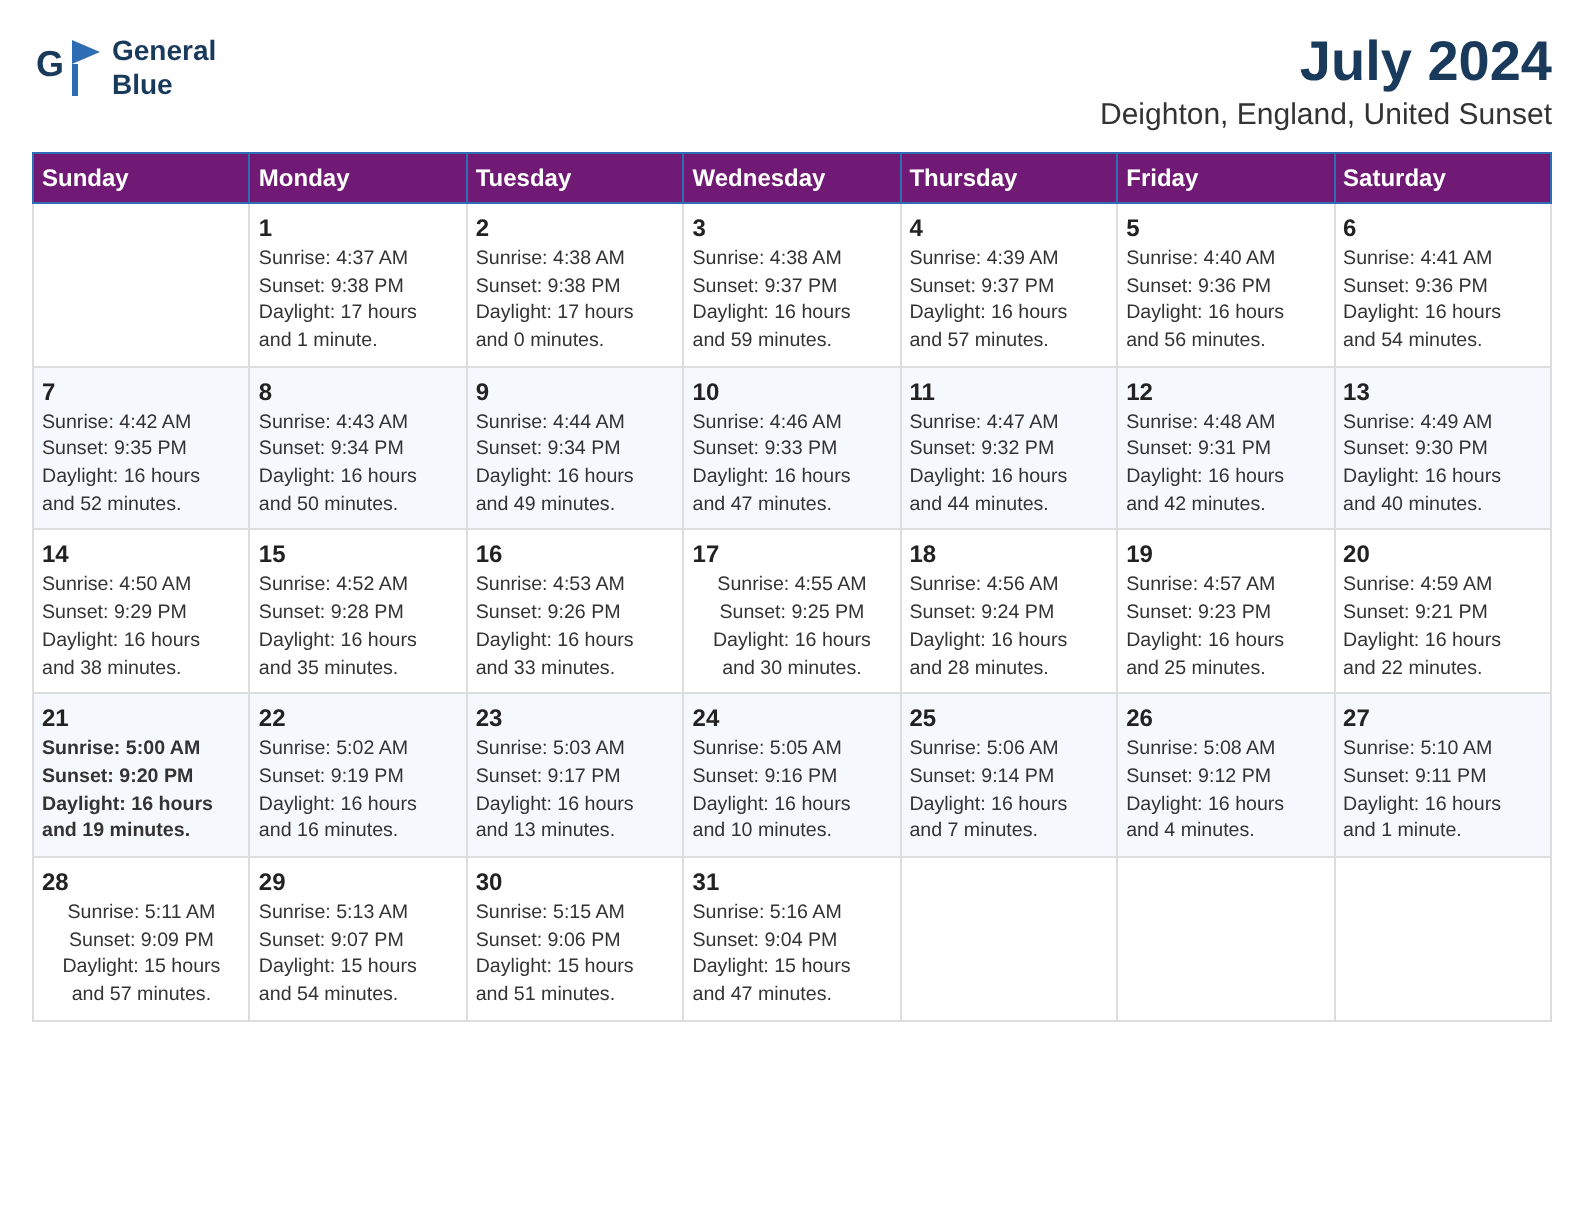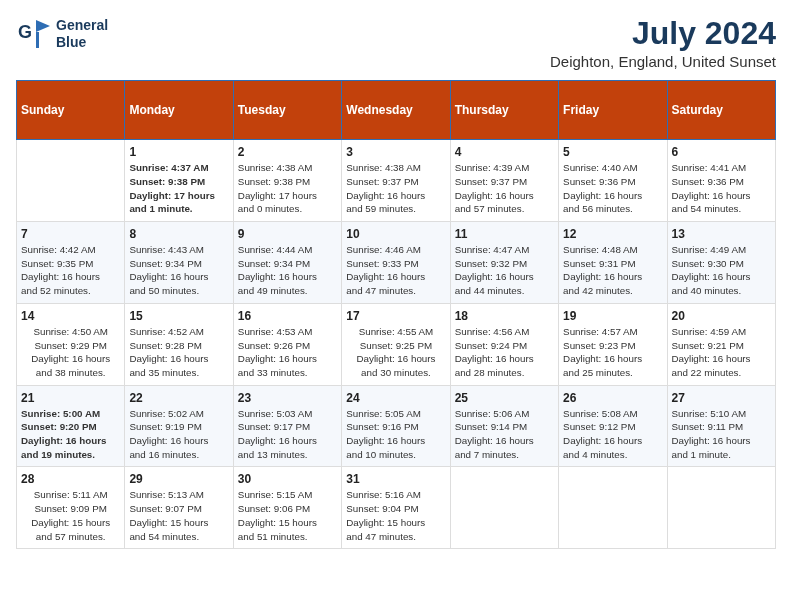--- a/index.html
+++ b/index.html
@@ -28,42 +28,42 @@
       line-height: 1.2;
     }
     .logo-icon {
       width: 36px;
       height: 36px;
     }
     .title-block {
       text-align: right;
     }
     .month-year {
-      font-size: 32px;
+      font-size: 28px;
       font-weight: bold;
       color: #1a3a5c;
       line-height: 1.1;
       text-align: right;
     }
     .location {
       font-size: 15px;
       color: #333;
       margin-top: 2px;
     }
     table {
       width: 100%;
       border-collapse: collapse;
       table-layout: fixed;
     }
     thead tr th {
-      background-color: #c2410c;
+      background-color: #701a75;
       color: #fff;
       font-size: 12px;
       font-weight: bold;
-      padding: 22px 4px;
+      padding: 5px 4px;
       text-align: left;
       border: 1px solid #2e6db4;
     }
     tbody tr td {
       vertical-align: top;
       font-size: 10.5px;
       color: #333;
       padding: 5px 4px;
       border: 1px solid #ddd;
       height: 80px;
@@ -119,21 +119,21 @@
         <th>Thursday</th>
         <th>Friday</th>
         <th>Saturday</th>
       </tr>
   </thead>
   <tbody id="calendar-body">
   <tr>
         <td></td>
         <td>
           <span class="day-number">1</span>
-          <div class="cell-info" style="white-space: pre-line; font-weight: bold;">Sunrise: 4:37 AM
+          <div class="cell-info" style="white-space: pre-line;">Sunrise: 4:37 AM
 Sunset: 9:38 PM
 Daylight: 17 hours
 and 1 minute.</div>
         </td>
         <td>
           <span class="day-number">2</span>
           <div class="cell-info" style="white-space: pre-line;">Sunrise: 4:38 AM
 Sunset: 9:38 PM
 Daylight: 17 hours
 and 0 minutes.</div>
@@ -214,21 +214,21 @@
           <span class="day-number">13</span>
           <div class="cell-info" style="white-space: pre-line;">Sunrise: 4:49 AM
 Sunset: 9:30 PM
 Daylight: 16 hours
 and 40 minutes.</div>
         </td>
       </tr>
       <tr>
         <td>
           <span class="day-number">14</span>
-          <div class="cell-info" style="white-space: pre-line; text-align: center;">Sunrise: 4:50 AM
+          <div class="cell-info" style="white-space: pre-line;">Sunrise: 4:50 AM
 Sunset: 9:29 PM
 Daylight: 16 hours
 and 38 minutes.</div>
         </td>
         <td>
           <span class="day-number">15</span>
           <div class="cell-info" style="white-space: pre-line;">Sunrise: 4:52 AM
 Sunset: 9:28 PM
 Daylight: 16 hours
 and 35 minutes.</div>

